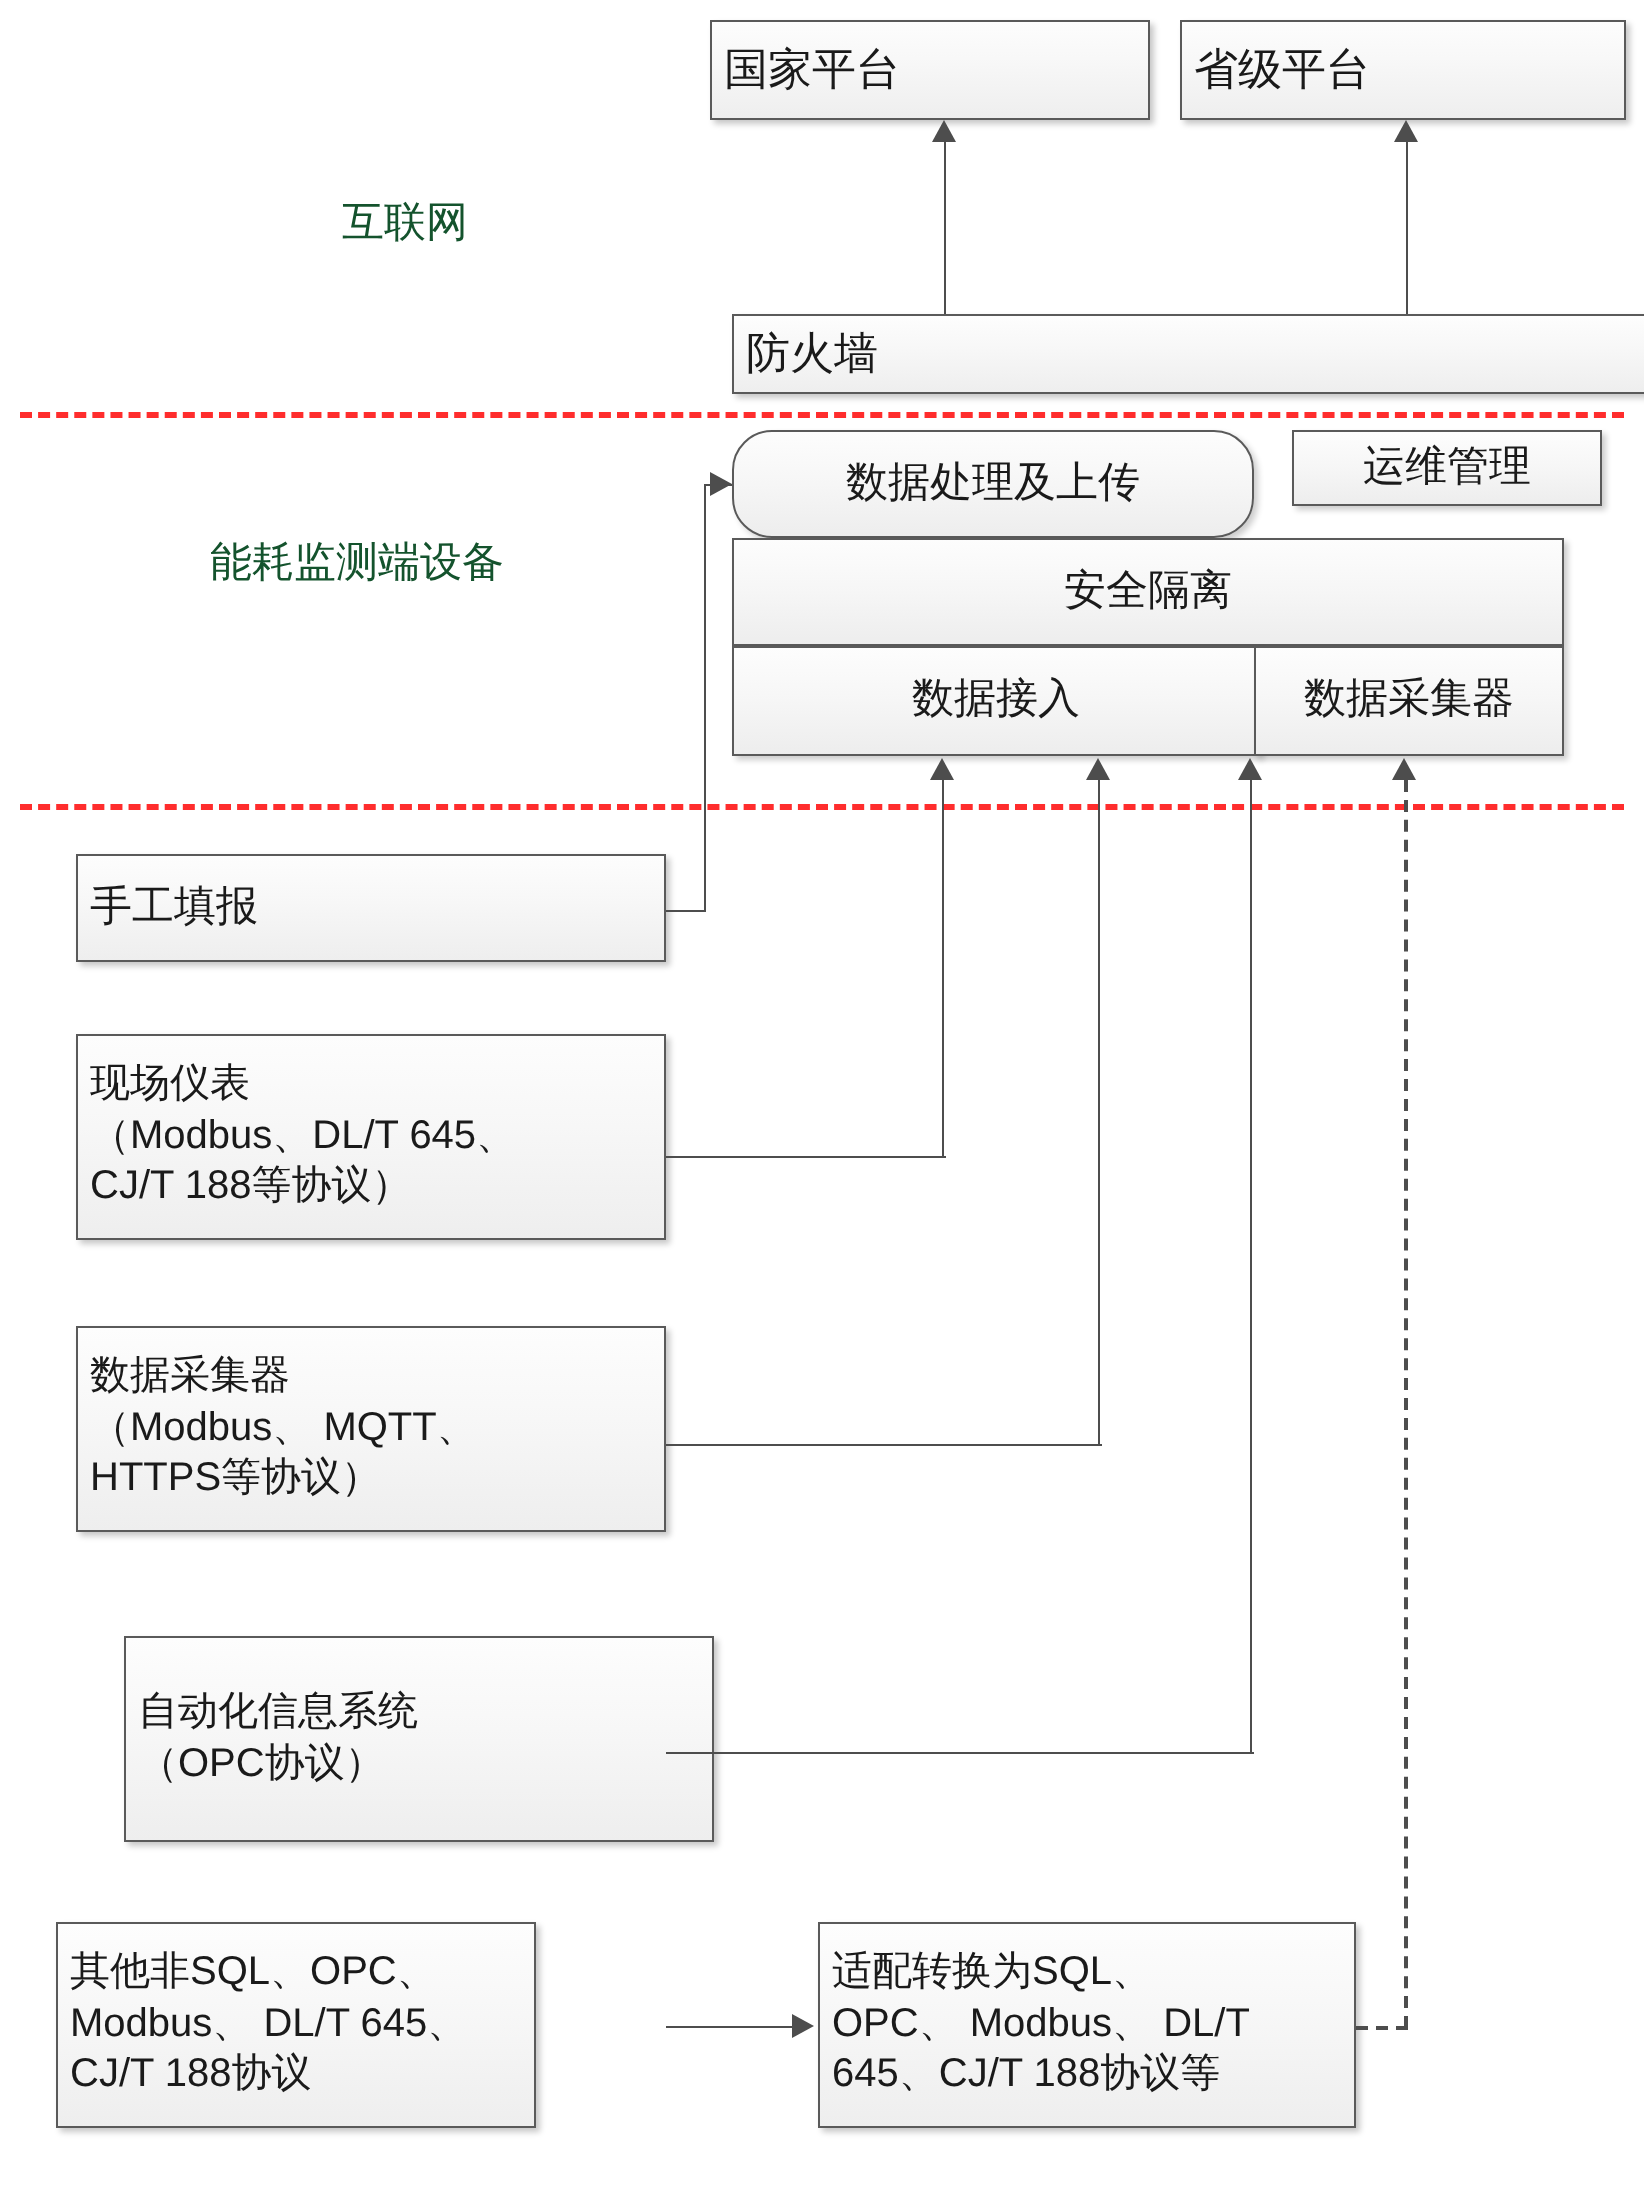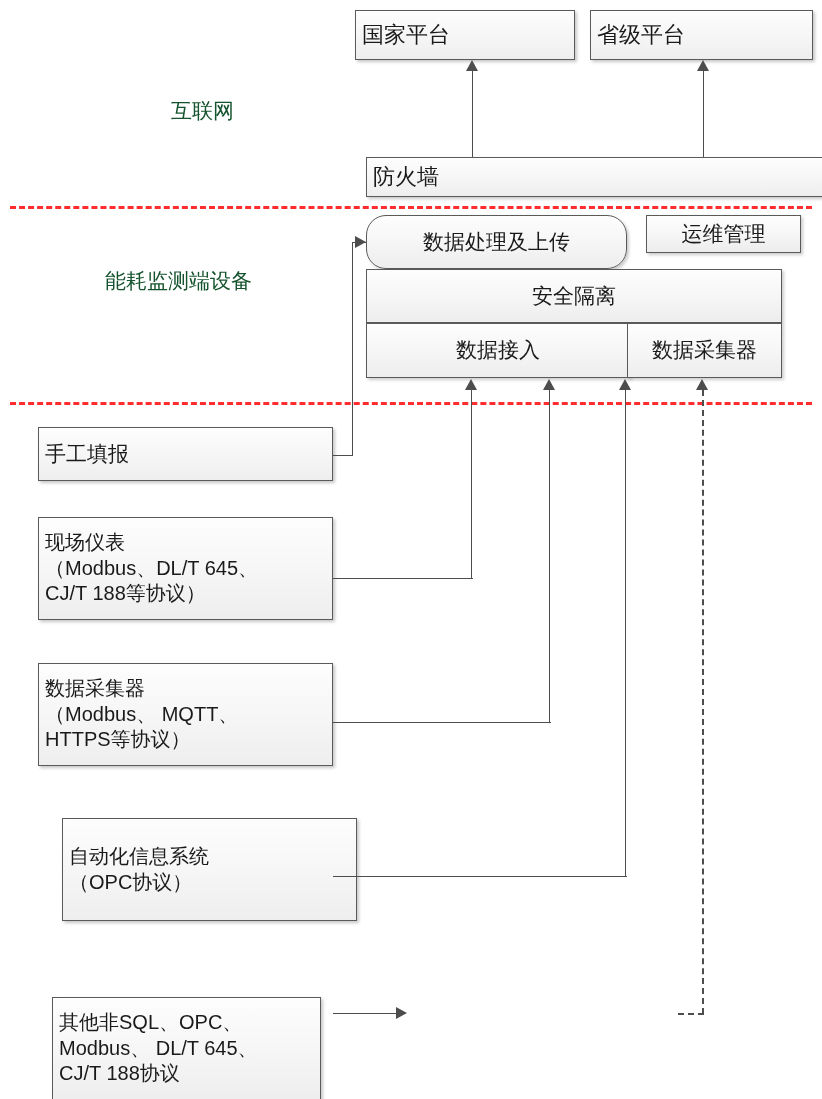--- a/index.html
+++ b/index.html
@@ -132,26 +132,31 @@
     <span>数据采集器</span>
     <span>（Modbus、 MQTT、</span>
     <span>HTTPS等协议）</span>
   </div>
 
   <div class="box f-mix" style="left:38px;top:818px;width:295px;height:103px;flex-direction:column;margin-left:24px;">
     <span>自动化信息系统</span>
     <span>（OPC协议）</span>
   </div>
 
-  <div class="box f-mix" style="left:52px;top:961px;width:269px;height:103px;flex-direction:column;margin-top:36px;">
+  <div class="box f-mix" style="left:28px;top:961px;width:240px;height:103px;flex-direction:column;">
     <span>其他非SQL、OPC、</span>
     <span>Modbus、 DL/T 645、</span>
     <span>CJ/T 188协议</span>
   </div>
 
+  <div class="box f-mix" style="left:409px;top:961px;width:269px;height:103px;flex-direction:column;">
+    <span>适配转换为SQL、</span>
+    <span>OPC、 Modbus、 DL/T</span>
+    <span>645、CJ/T 188协议等</span>
+  </div>
 
   <div class="hline" style="left:333px;top:455px;width:20px;"></div>
   <div class="vline" style="left:352px;top:242px;height:214px;"></div>
   <div class="hline" style="left:352px;top:242px;width:14px;"></div>
   <div class="arrow-right" style="left:355px;top:235.5px;"></div>
 
   <div class="hline" style="left:333px;top:578px;width:140px;"></div>
   <div class="vline" style="left:471px;top:390px;height:189px;"></div>
   <div class="arrow-up" style="left:464.5px;top:379px;"></div>
 

